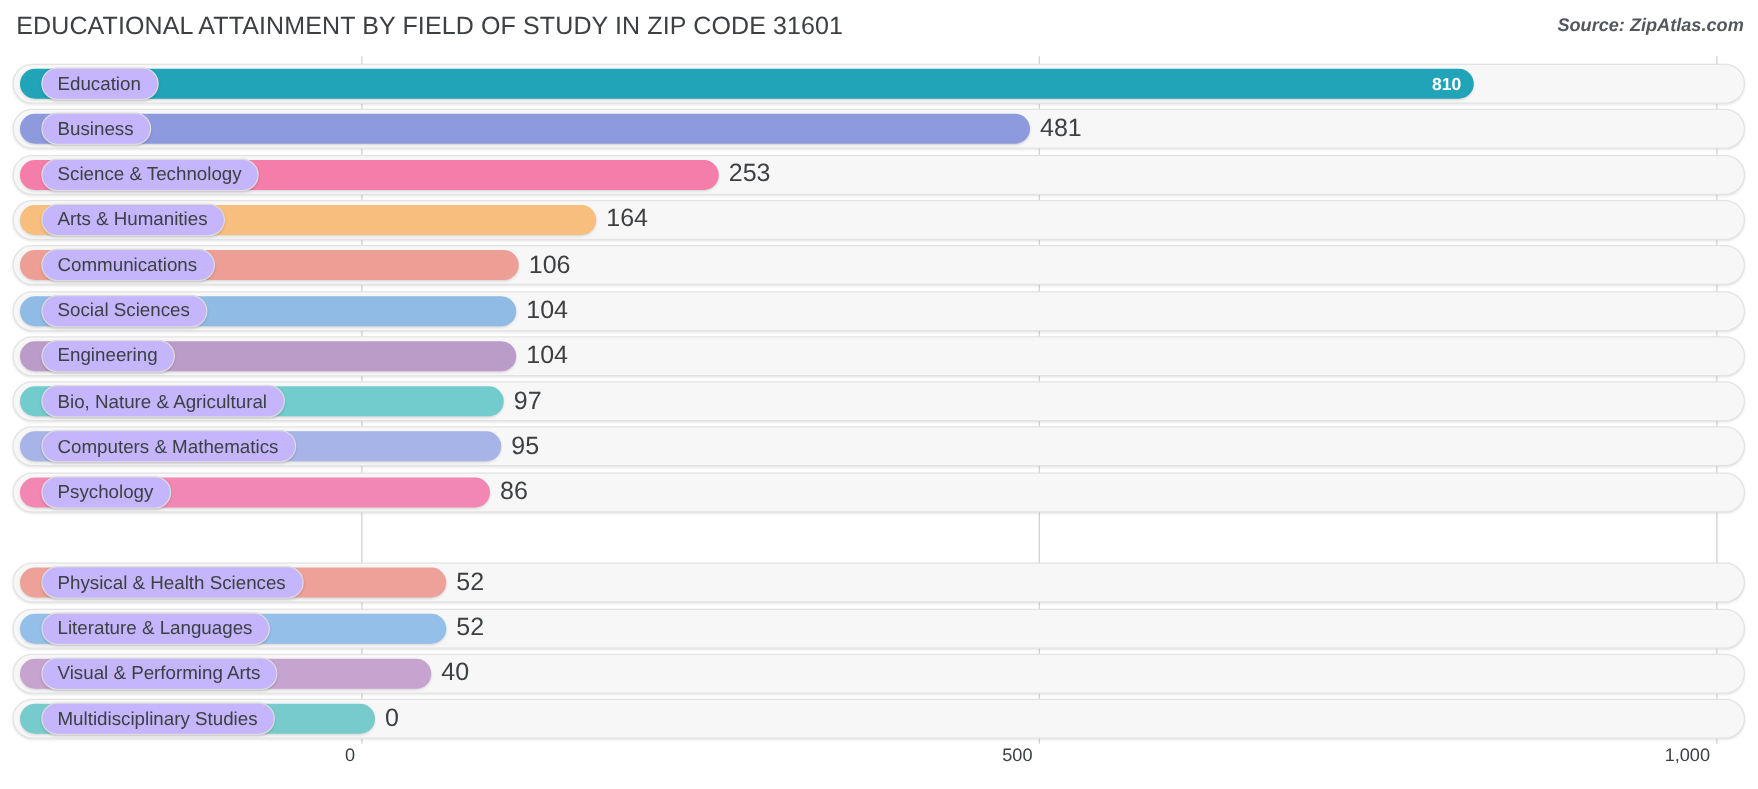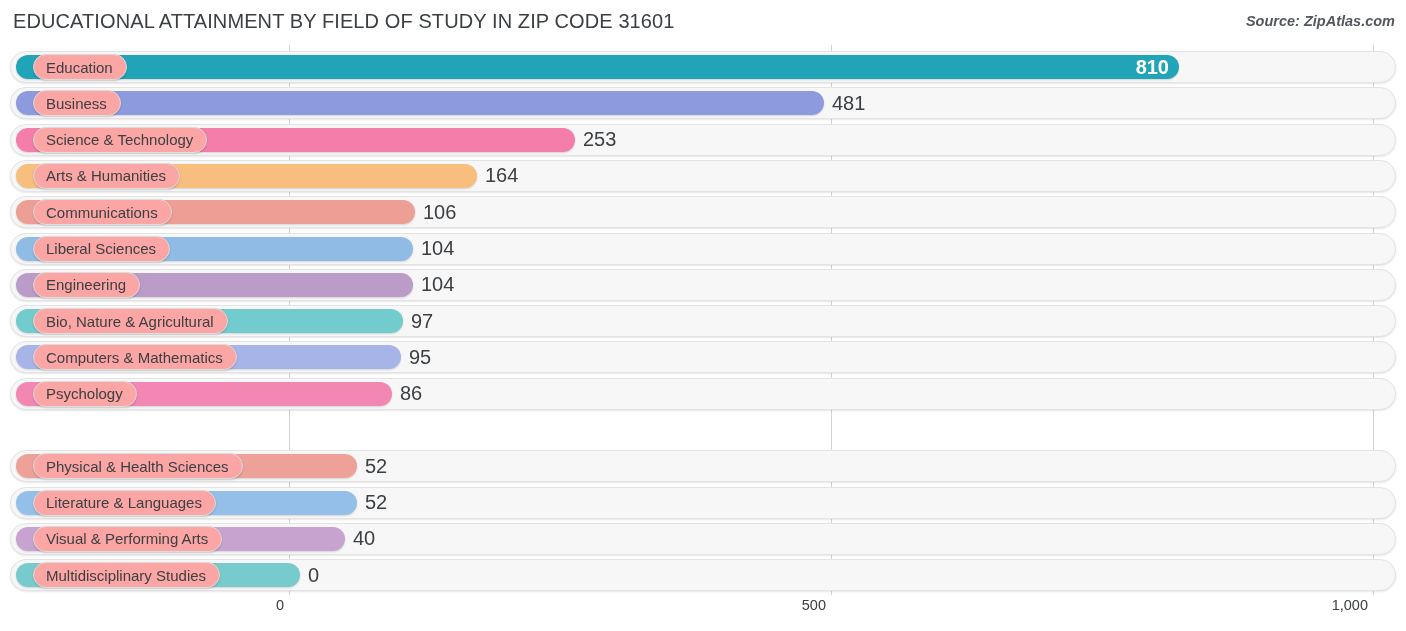--- a/index.html
+++ b/index.html
@@ -88,21 +88,21 @@
     height: 24px;
     border-radius: 12px;
     box-shadow: 0 1px 2px rgba(0,0,0,0.14);
   }
   .pill {
     position: absolute;
     left: 33px;
     top: 3px;
     height: 26px;
     box-sizing: border-box;
-    background: #fca5a5;
+    background: #c4b5fd;
     border: 1px solid #dcdcdc;
     border-radius: 13px;
     padding: 0 13px 0 12px;
     display: flex;
     align-items: center;
     box-shadow: 0 1px 2px rgba(0,0,0,0.16);
   }
   .pill-label {
     font-size: 15px;
     color: #3c4043;
@@ -118,21 +118,21 @@
     font-size: 20px;
     color: #3c4043;
     white-space: nowrap;
   }
   .value-in {
     position: absolute;
     top: 4px;
     height: 24px;
     display: flex;
     align-items: center;
-    font-size: 20px;
+    font-size: 14px;
     font-weight: bold;
     color: #ffffff;
     white-space: nowrap;
   }
 
   
   #axis {
     position: absolute;
     left: 0;
     top: 595px;
@@ -197,21 +197,21 @@
       <div class="bar" style="width: 399px; background: rgb(237, 159, 149);"></div>
       <div class="pill">
         <span class="pill-label">Communications</span>
       </div>
       <div class="value-out" style="left: 423px;">106</div>
     </div>
     <div class="row" style="top: 187.5px;">
       <div class="track"></div>
       <div class="bar" style="width: 397px; background: rgb(143, 187, 229);"></div>
       <div class="pill">
-        <span class="pill-label">Liberal Sciences</span>
+        <span class="pill-label">Social Sciences</span>
       </div>
       <div class="value-out" style="left: 421px;">104</div>
     </div>
     <div class="row" style="top: 223.8px;">
       <div class="track"></div>
       <div class="bar" style="width: 397px; background: rgb(187, 156, 200);"></div>
       <div class="pill">
         <span class="pill-label">Engineering</span>
       </div>
       <div class="value-out" style="left: 421px;">104</div>

